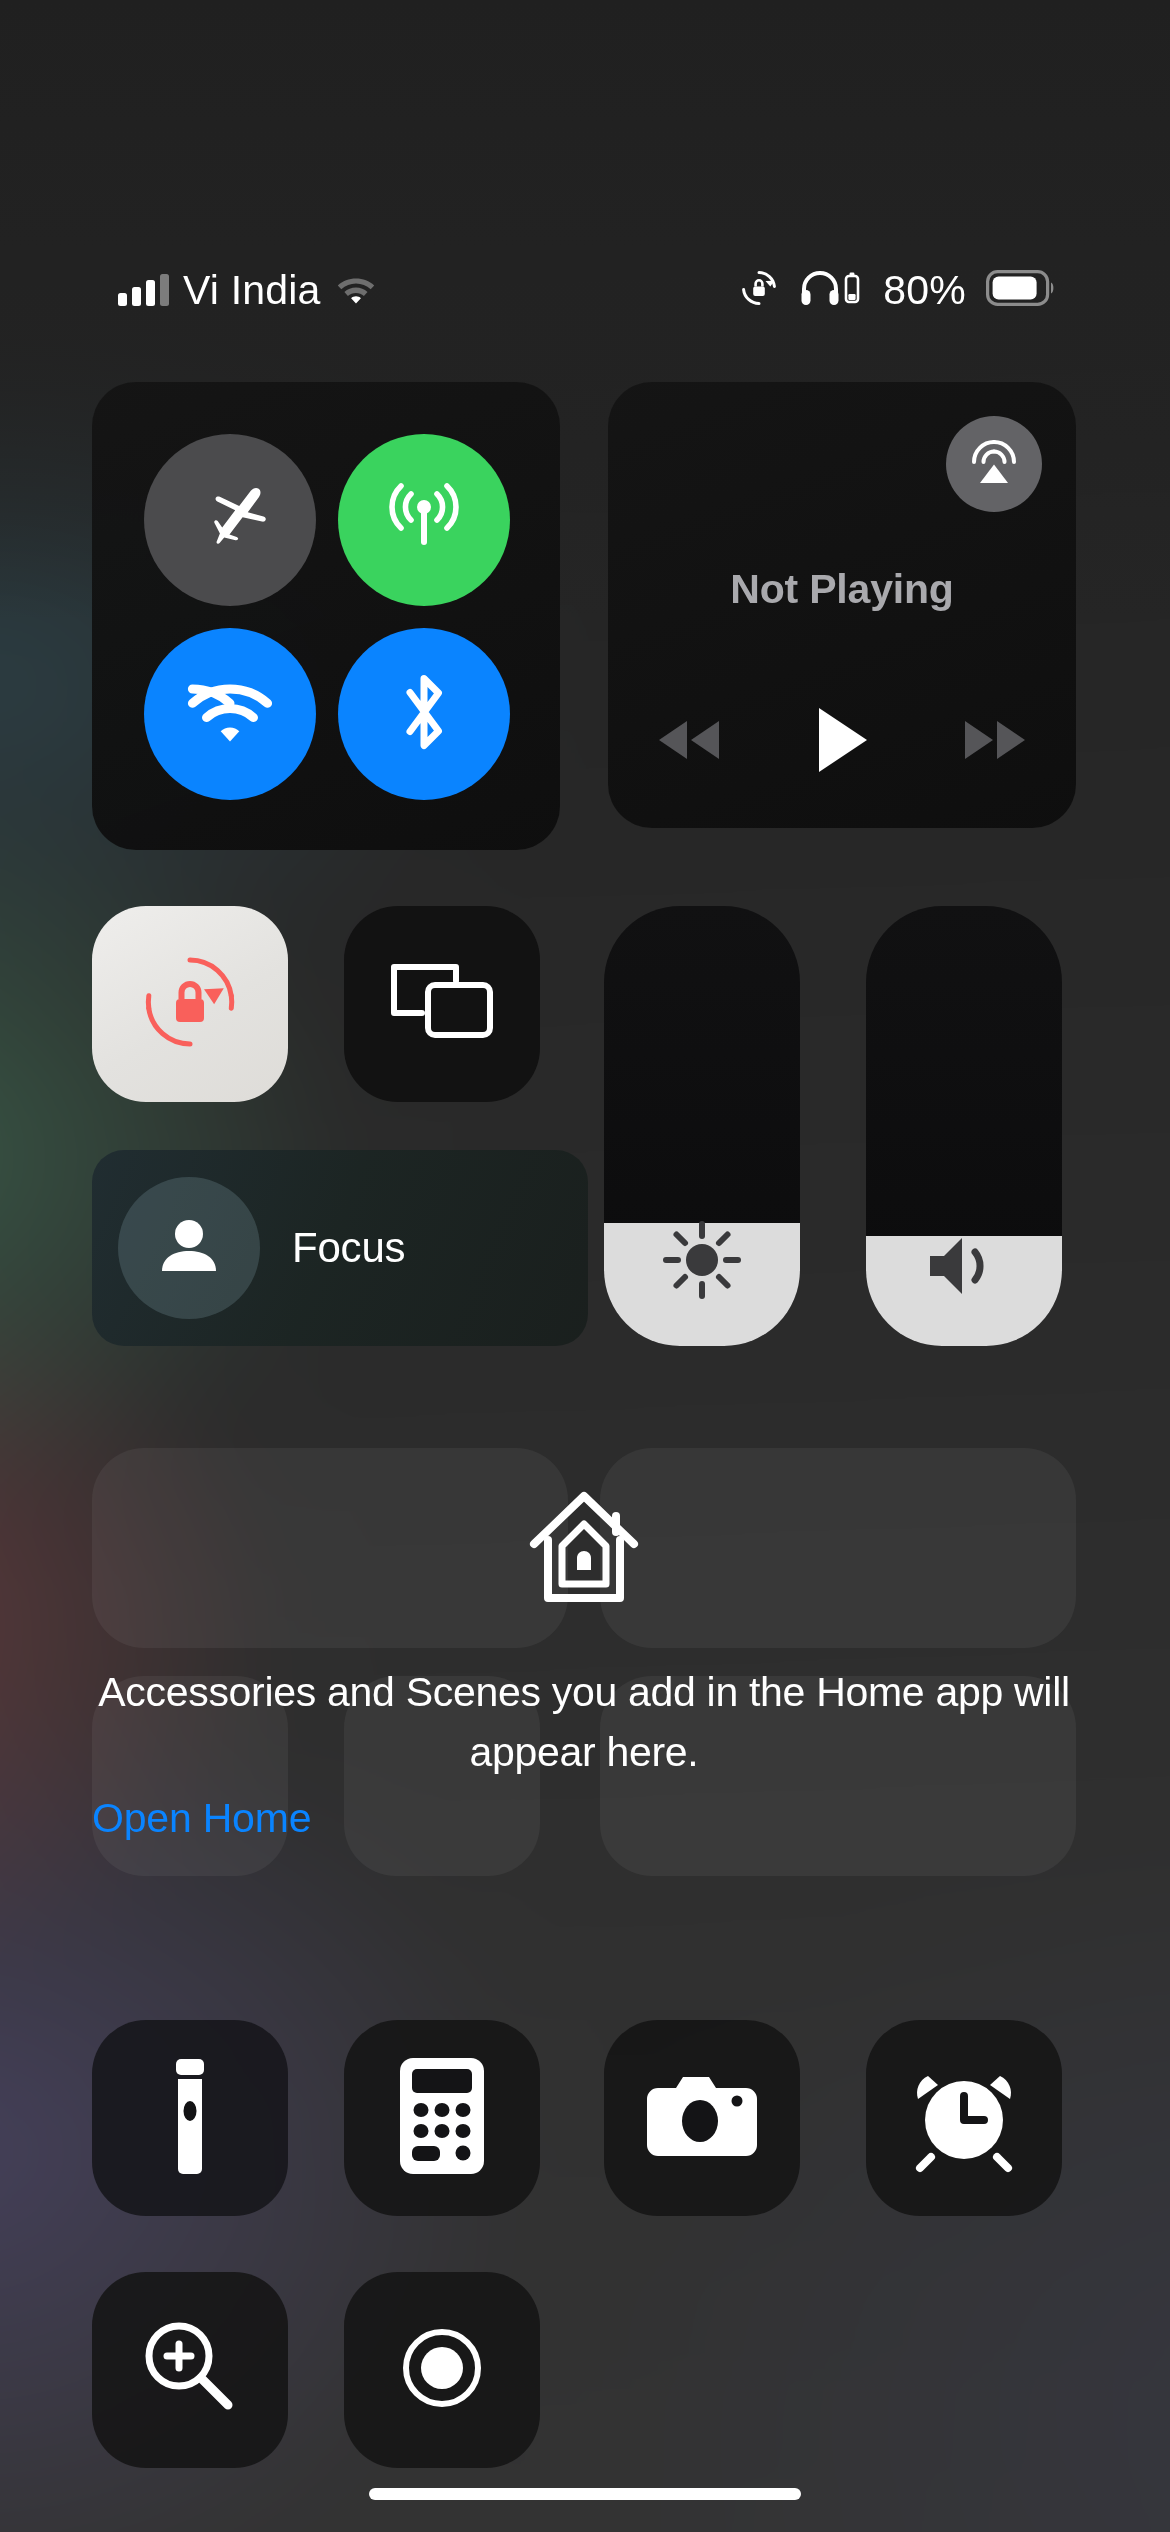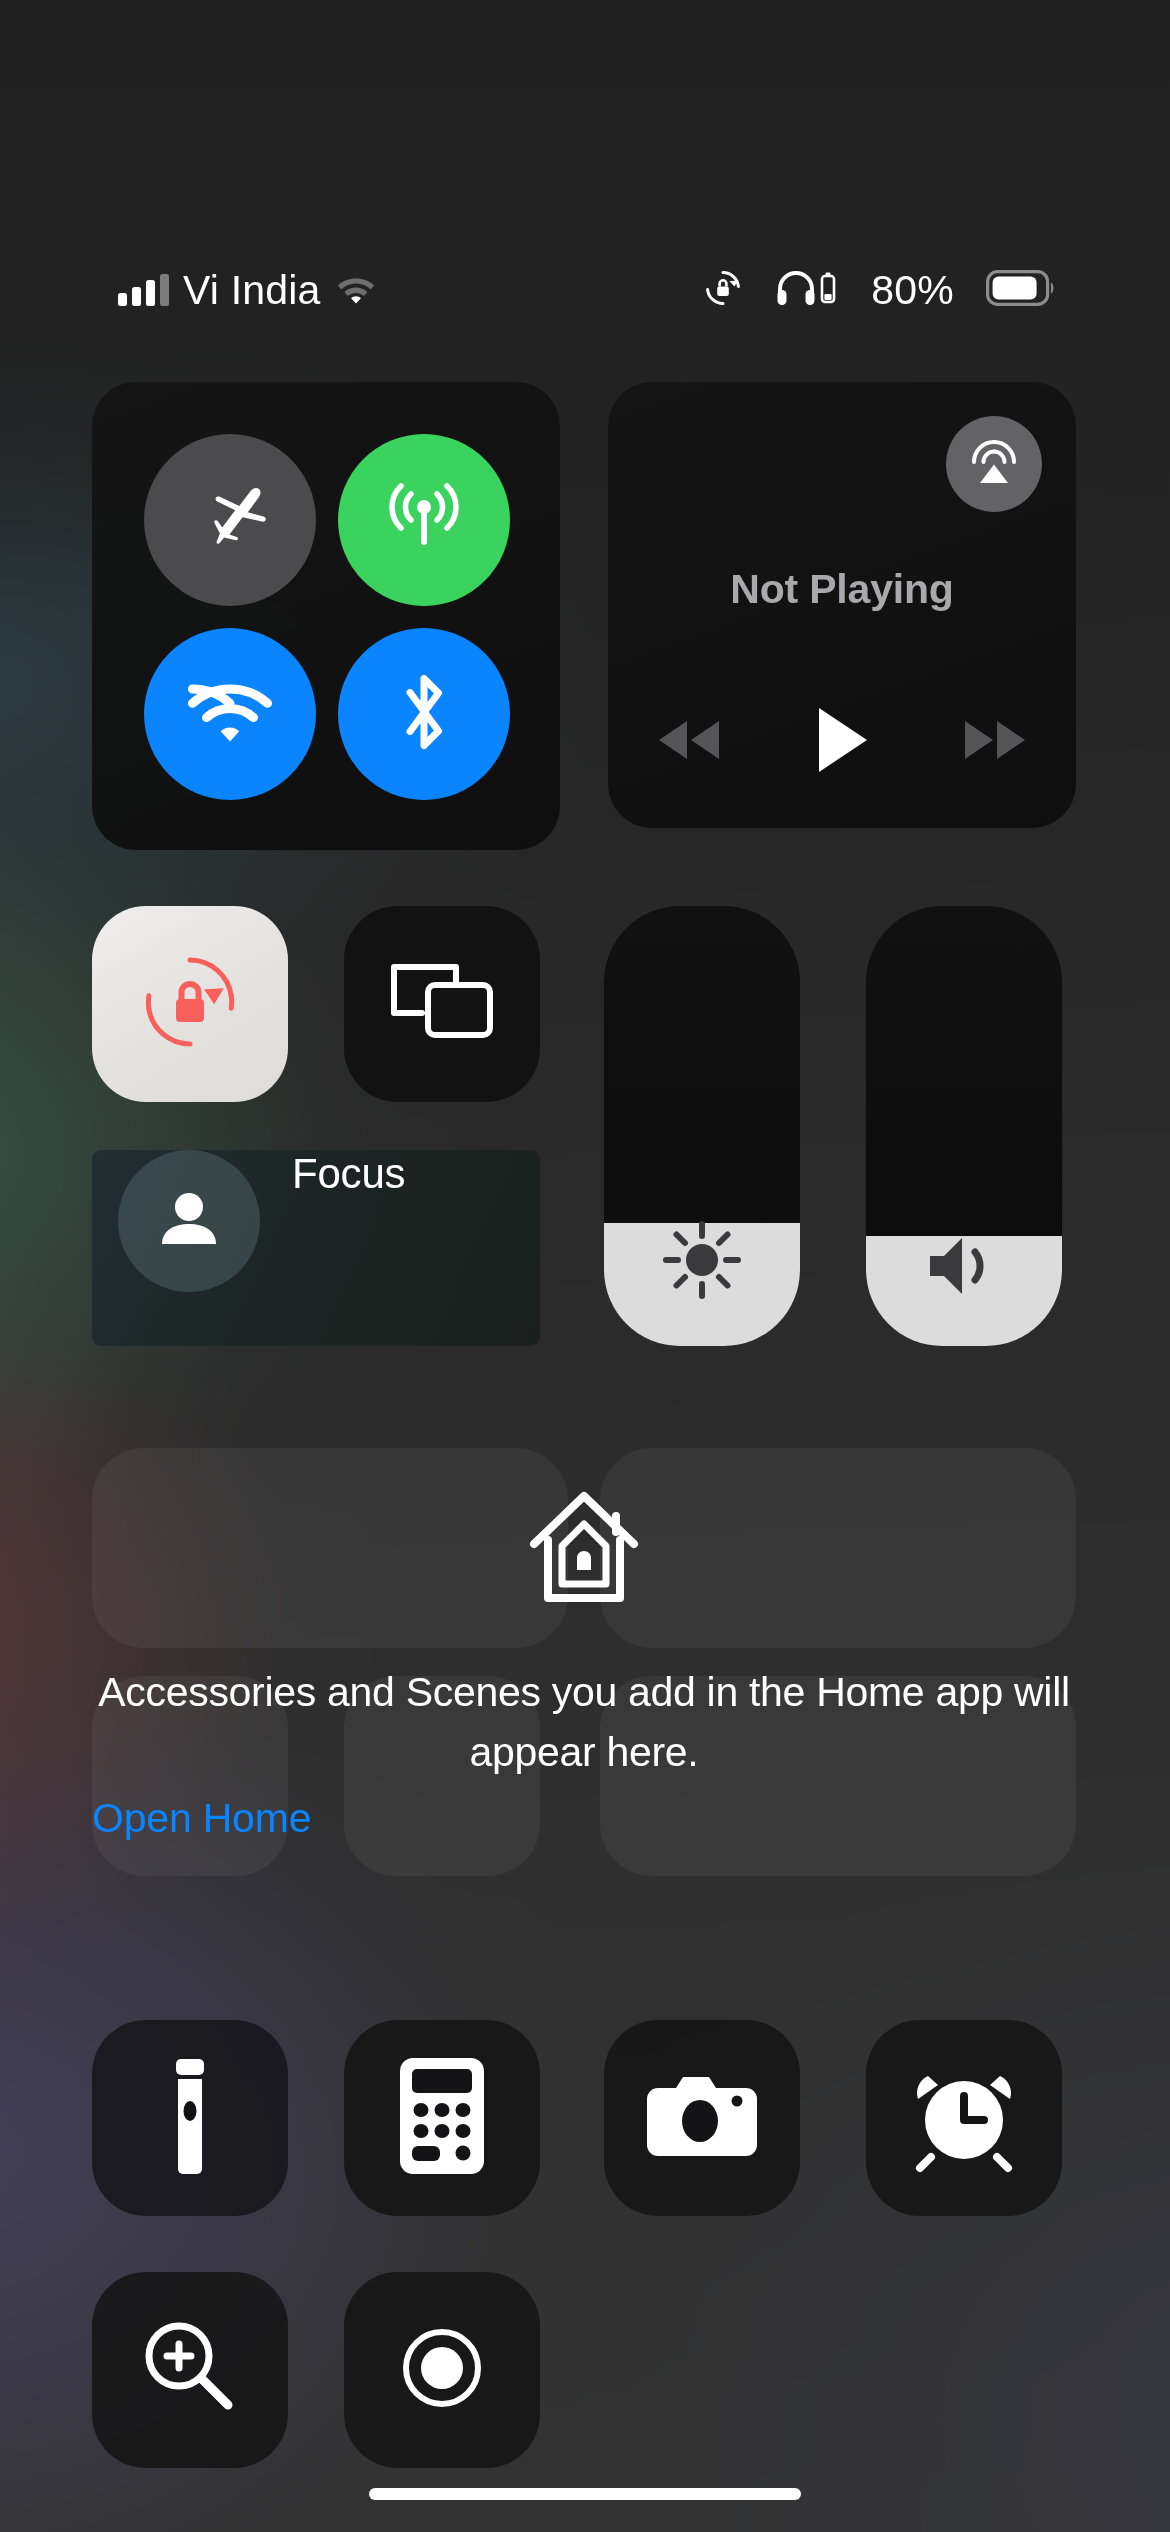--- a/index.html
+++ b/index.html
@@ -33,21 +33,21 @@
     pointer-events: none;
   }
   #content { position: absolute; inset: 0; }
 
   
   .statusbar {
     position: absolute; left: 0; top: 255px; width: 1170px; height: 70px;
     display: flex; align-items: center; padding-left: 40px;
   }
   .sb-left  { position:absolute; left: 118px; display: flex; align-items: center; gap: 14px; }
-  .sb-right { position:absolute; right: 112px; display: flex; align-items: center; gap: 32px; }
+  .sb-right { position:absolute; right: 112px; display: flex; align-items: center; gap: 20px; }
   .sb-text {
     color: #fff; font-size: 41px; font-weight: 400; letter-spacing: .2px;
     line-height: 1;
   }
   .bars { display: flex; align-items: flex-end; gap: 5px; height: 32px; }
   .bars i { display:block; width: 9px; background:#fff; border-radius: 2.5px; }
   .bars i:nth-child(1){ height: 13px; }
   .bars i:nth-child(2){ height: 19px; }
   .bars i:nth-child(3){ height: 26px; }
   .bars i:nth-child(4){ height: 32px; background:#7c7c7c; }
@@ -99,24 +99,24 @@
     background: rgba(22,22,22,0.80);
   }
   #rotation-lock {
     left: 92px; top: 906px;
     background: linear-gradient(150deg,#efeeec 0%, #e3e2df 55%, #dedcd8 100%);
   }
   #screen-mirror { left: 344px; top: 906px; background: rgba(16,16,16,0.90); }
 
   
   #focus-tile {
-    position: absolute; left: 92px; top: 1150px; width: 448px; height: 196px;
-    border-radius: 9px;
+    position: absolute; left: 92px; top: 1150px; width: 496px; height: 196px;
+    border-radius: 32px;
     background: linear-gradient(115deg, rgba(30,42,48,0.88) 0%, rgba(26,36,34,0.88) 48%, rgba(24,30,28,0.90) 100%);
-    display: flex; align-items: flex-start; padding-left: 26px; gap: 32px;
+    display: flex; align-items: center; padding-left: 26px; gap: 32px;
   }
   #focus-icon-wrap {
     width: 142px; height: 142px; border-radius: 50%;
     background: rgba(128,160,168,0.26);
     display:flex; align-items:center; justify-content:center; flex: none;
   }
   #focus-label { color:#fff; font-size: 42px; font-weight: 400; letter-spacing: -.2px; }
 
   
   .slider {

